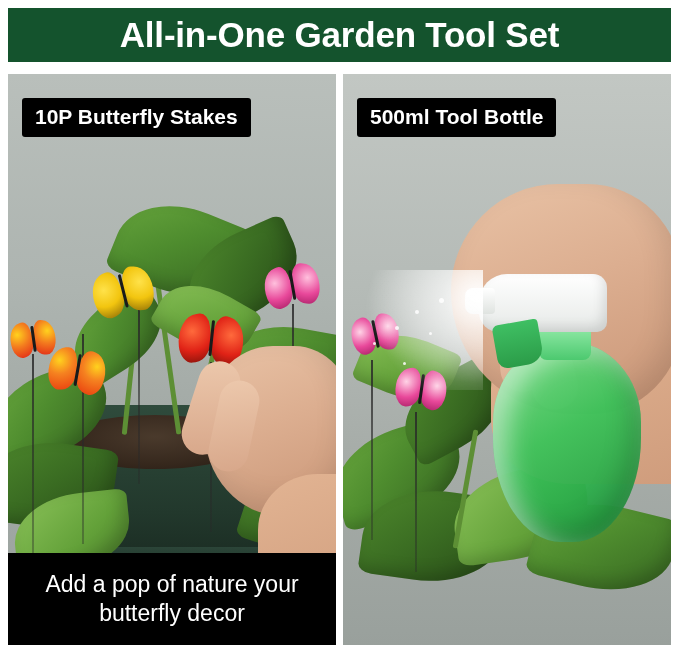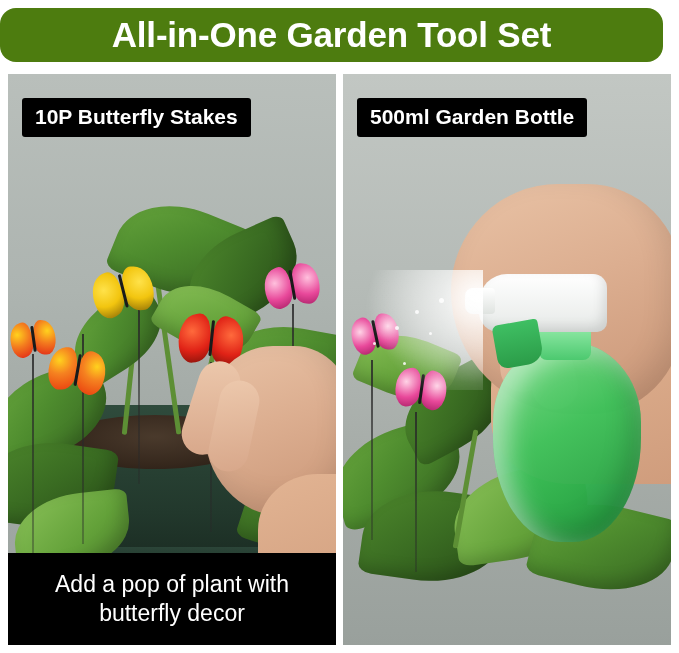--- a/index.html
+++ b/index.html
@@ -18,30 +18,29 @@
     position: relative;
     width: 679px;
     height: 653px;
     background: #ffffff;
     box-sizing: border-box;
   }
 
   
   .banner {
     position: absolute;
-    left: 0;
+    left: 8px;
     top: 8px;
     width: 663px;
     height: 54px;
-    background: #4d7c0f;
+    background: #14532d;
     display: flex;
     align-items: center;
     justify-content: center;
     box-sizing: border-box;
-    border-radius: 16px;
   }
   .banner-title {
     color: #ffffff;
     font-size: 35px;
     font-weight: bold;
     letter-spacing: -0.2px;
     white-space: nowrap;
     font-family: "Liberation Sans", sans-serif;
   }
 
@@ -367,21 +366,21 @@
           <div class="wing r" style="width:28px;height:40px;background:radial-gradient(circle at 45% 35%, #ffc0dd 0%, #e8489a 55%, #a61e64 100%);"></div>
           <div class="body" style="height:30px;"></div>
         </div>
 
         <div class="hand noclick" style="left:196px;top:272px;width:150px;height:170px;border-radius:46% 40% 40% 52%;"></div>
         <div class="finger noclick" style="left:182px;top:286px;width:42px;height:96px;transform:rotate(18deg);"></div>
         <div class="finger noclick" style="left:206px;top:306px;width:40px;height:92px;transform:rotate(12deg);"></div>
         <div class="arm noclick" style="left:250px;top:400px;width:150px;height:140px;border-radius:40% 20% 10% 30%;"></div>
 
         <div class="chip">10P Butterfly Stakes</div>
-        <div class="caption">Add a pop of plant with butterfly decor</div>
+        <div class="caption">Add a pop of nature your butterfly decor</div>
       </div>
     </div>
 
     <div class="panel">
       <div class="photo">
         <div class="bg-right noclick"></div>
 
         <div class="leaf noclick" style="left:-10px;top:356px;width:130px;height:86px;transform:rotate(-16deg);"></div>
         <div class="leaf dark noclick" style="left:20px;top:416px;width:140px;height:92px;transform:rotate(8deg);"></div>
         <div class="leaf light noclick" style="left:110px;top:396px;width:136px;height:88px;transform:rotate(-8deg);"></div>
@@ -415,18 +414,18 @@
         <div class="nozzle noclick"></div>
 
         <div class="spray noclick"></div>
         <div class="spray-dot noclick" style="left:96px;top:224px;width:5px;height:5px;"></div>
         <div class="spray-dot noclick" style="left:72px;top:236px;width:4px;height:4px;"></div>
         <div class="spray-dot noclick" style="left:52px;top:252px;width:4px;height:4px;"></div>
         <div class="spray-dot noclick" style="left:30px;top:268px;width:3px;height:3px;"></div>
         <div class="spray-dot noclick" style="left:86px;top:258px;width:3px;height:3px;"></div>
         <div class="spray-dot noclick" style="left:60px;top:288px;width:3px;height:3px;"></div>
 
-        <div class="chip">500ml Garden Bottle</div>
+        <div class="chip">500ml Tool Bottle</div>
       </div>
     </div>
 
   </div>
 </div>
 
 </body></html>

